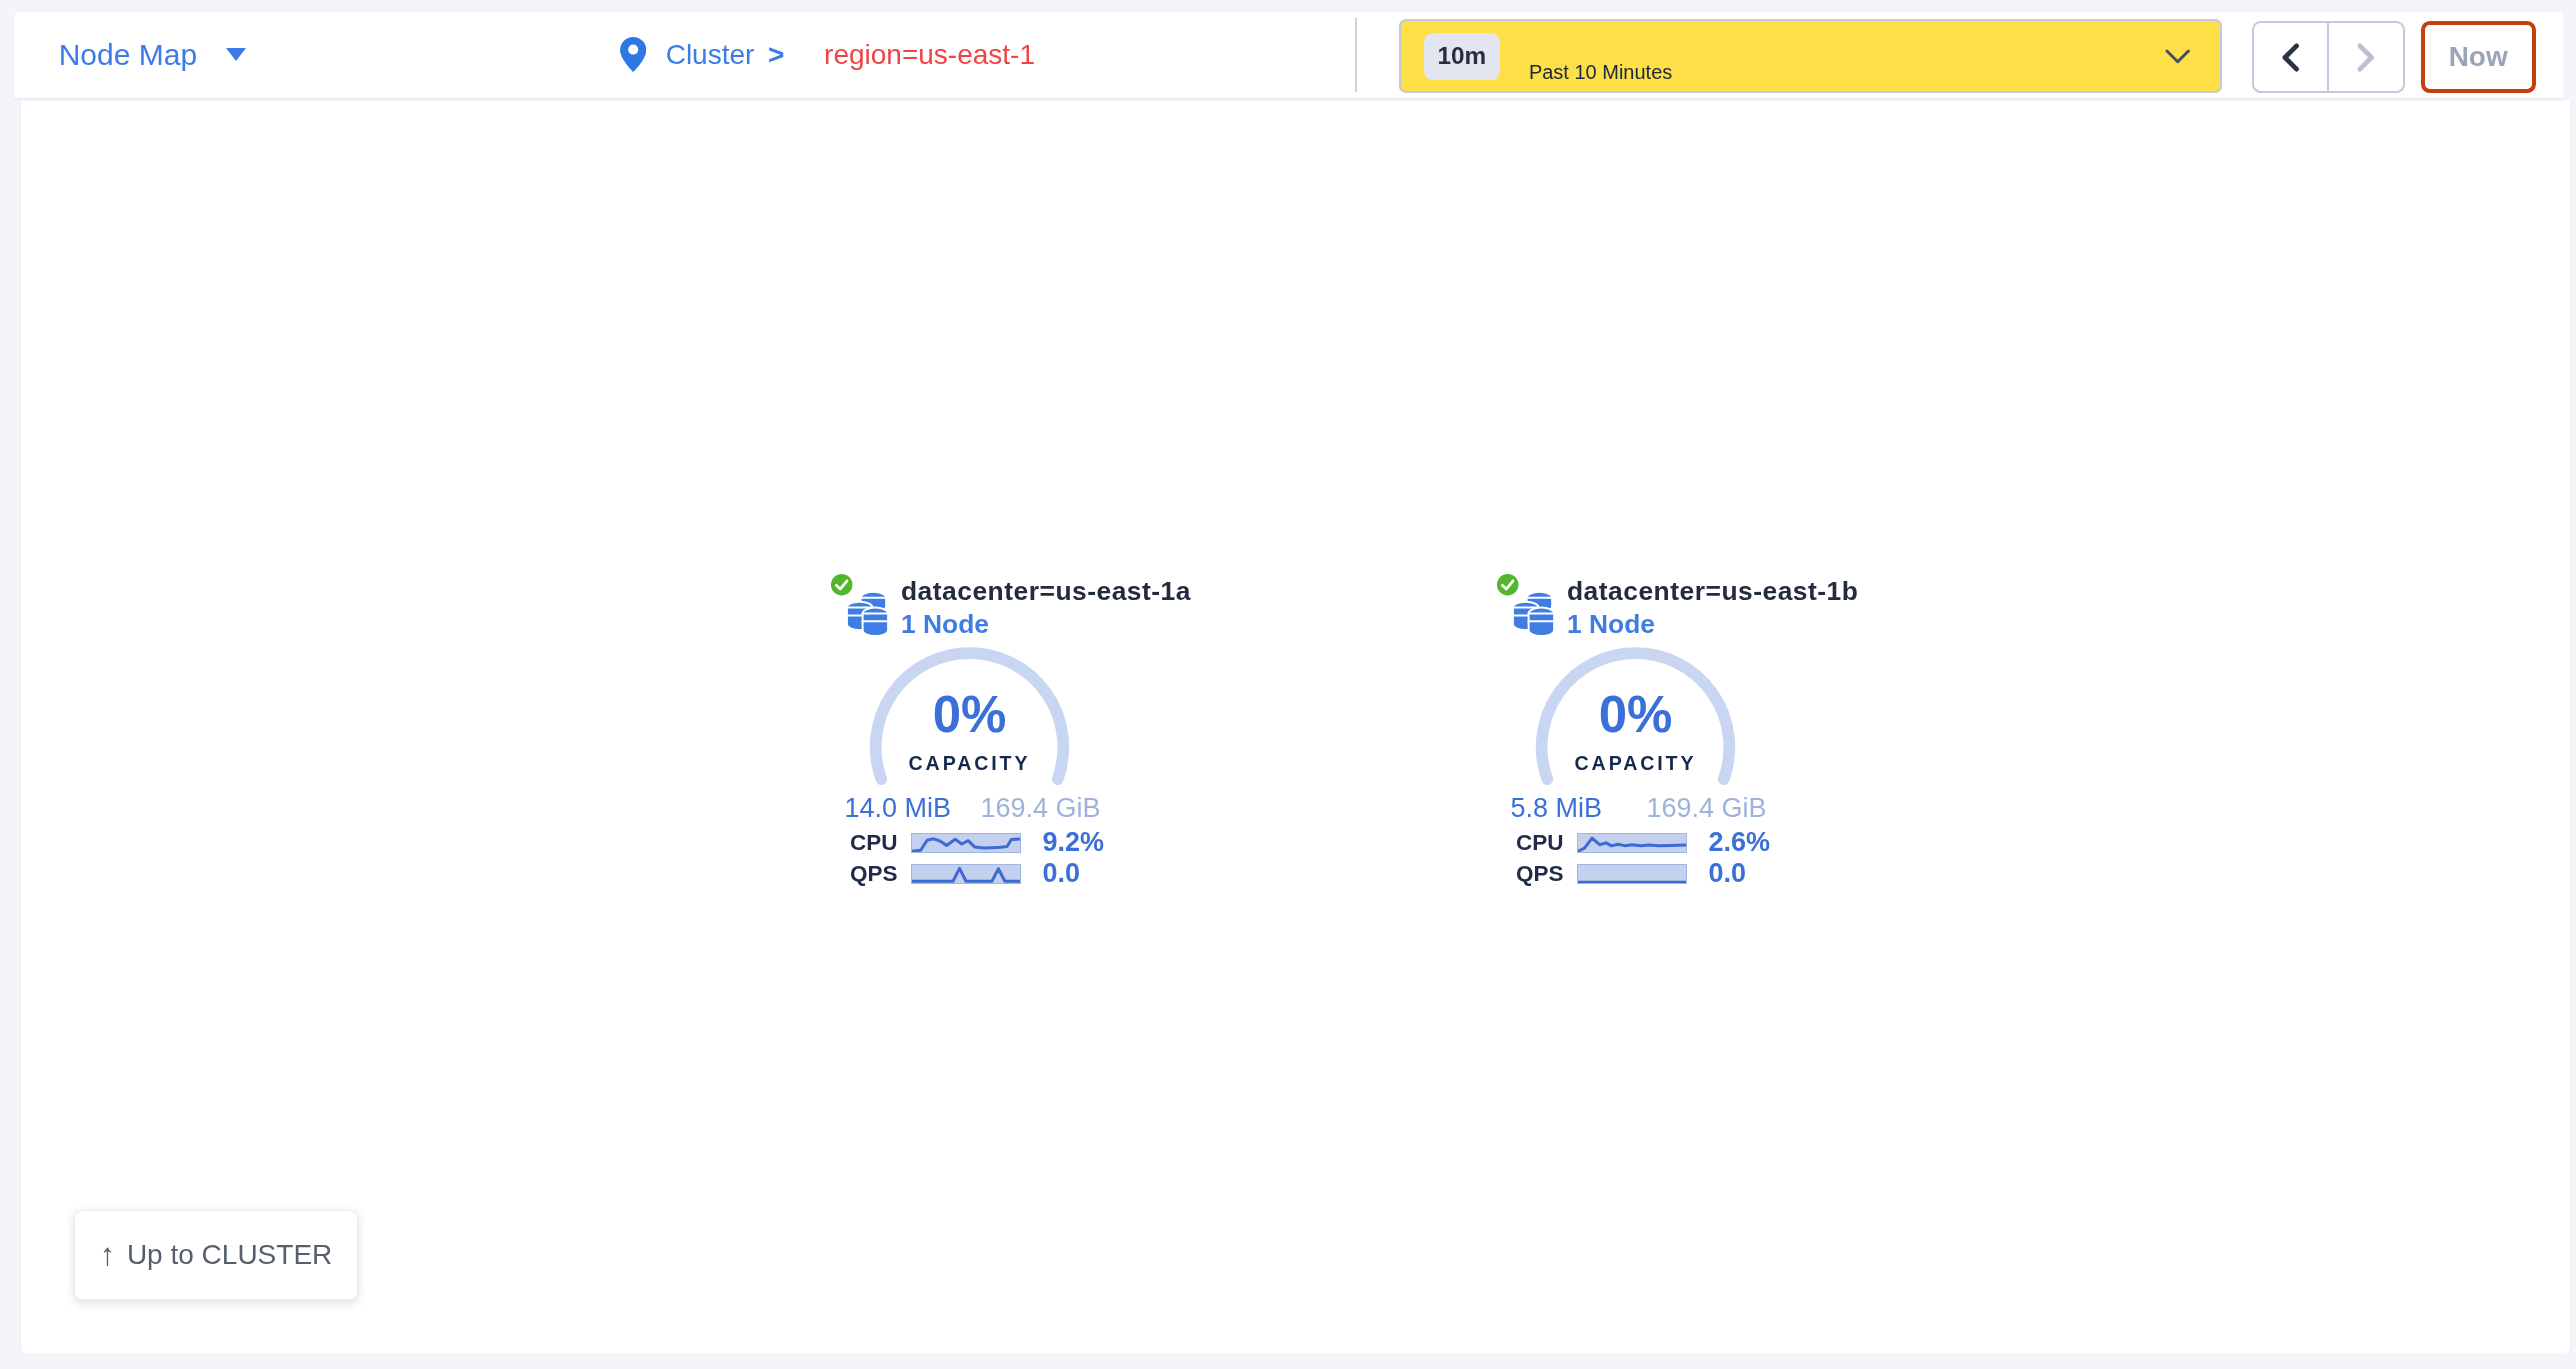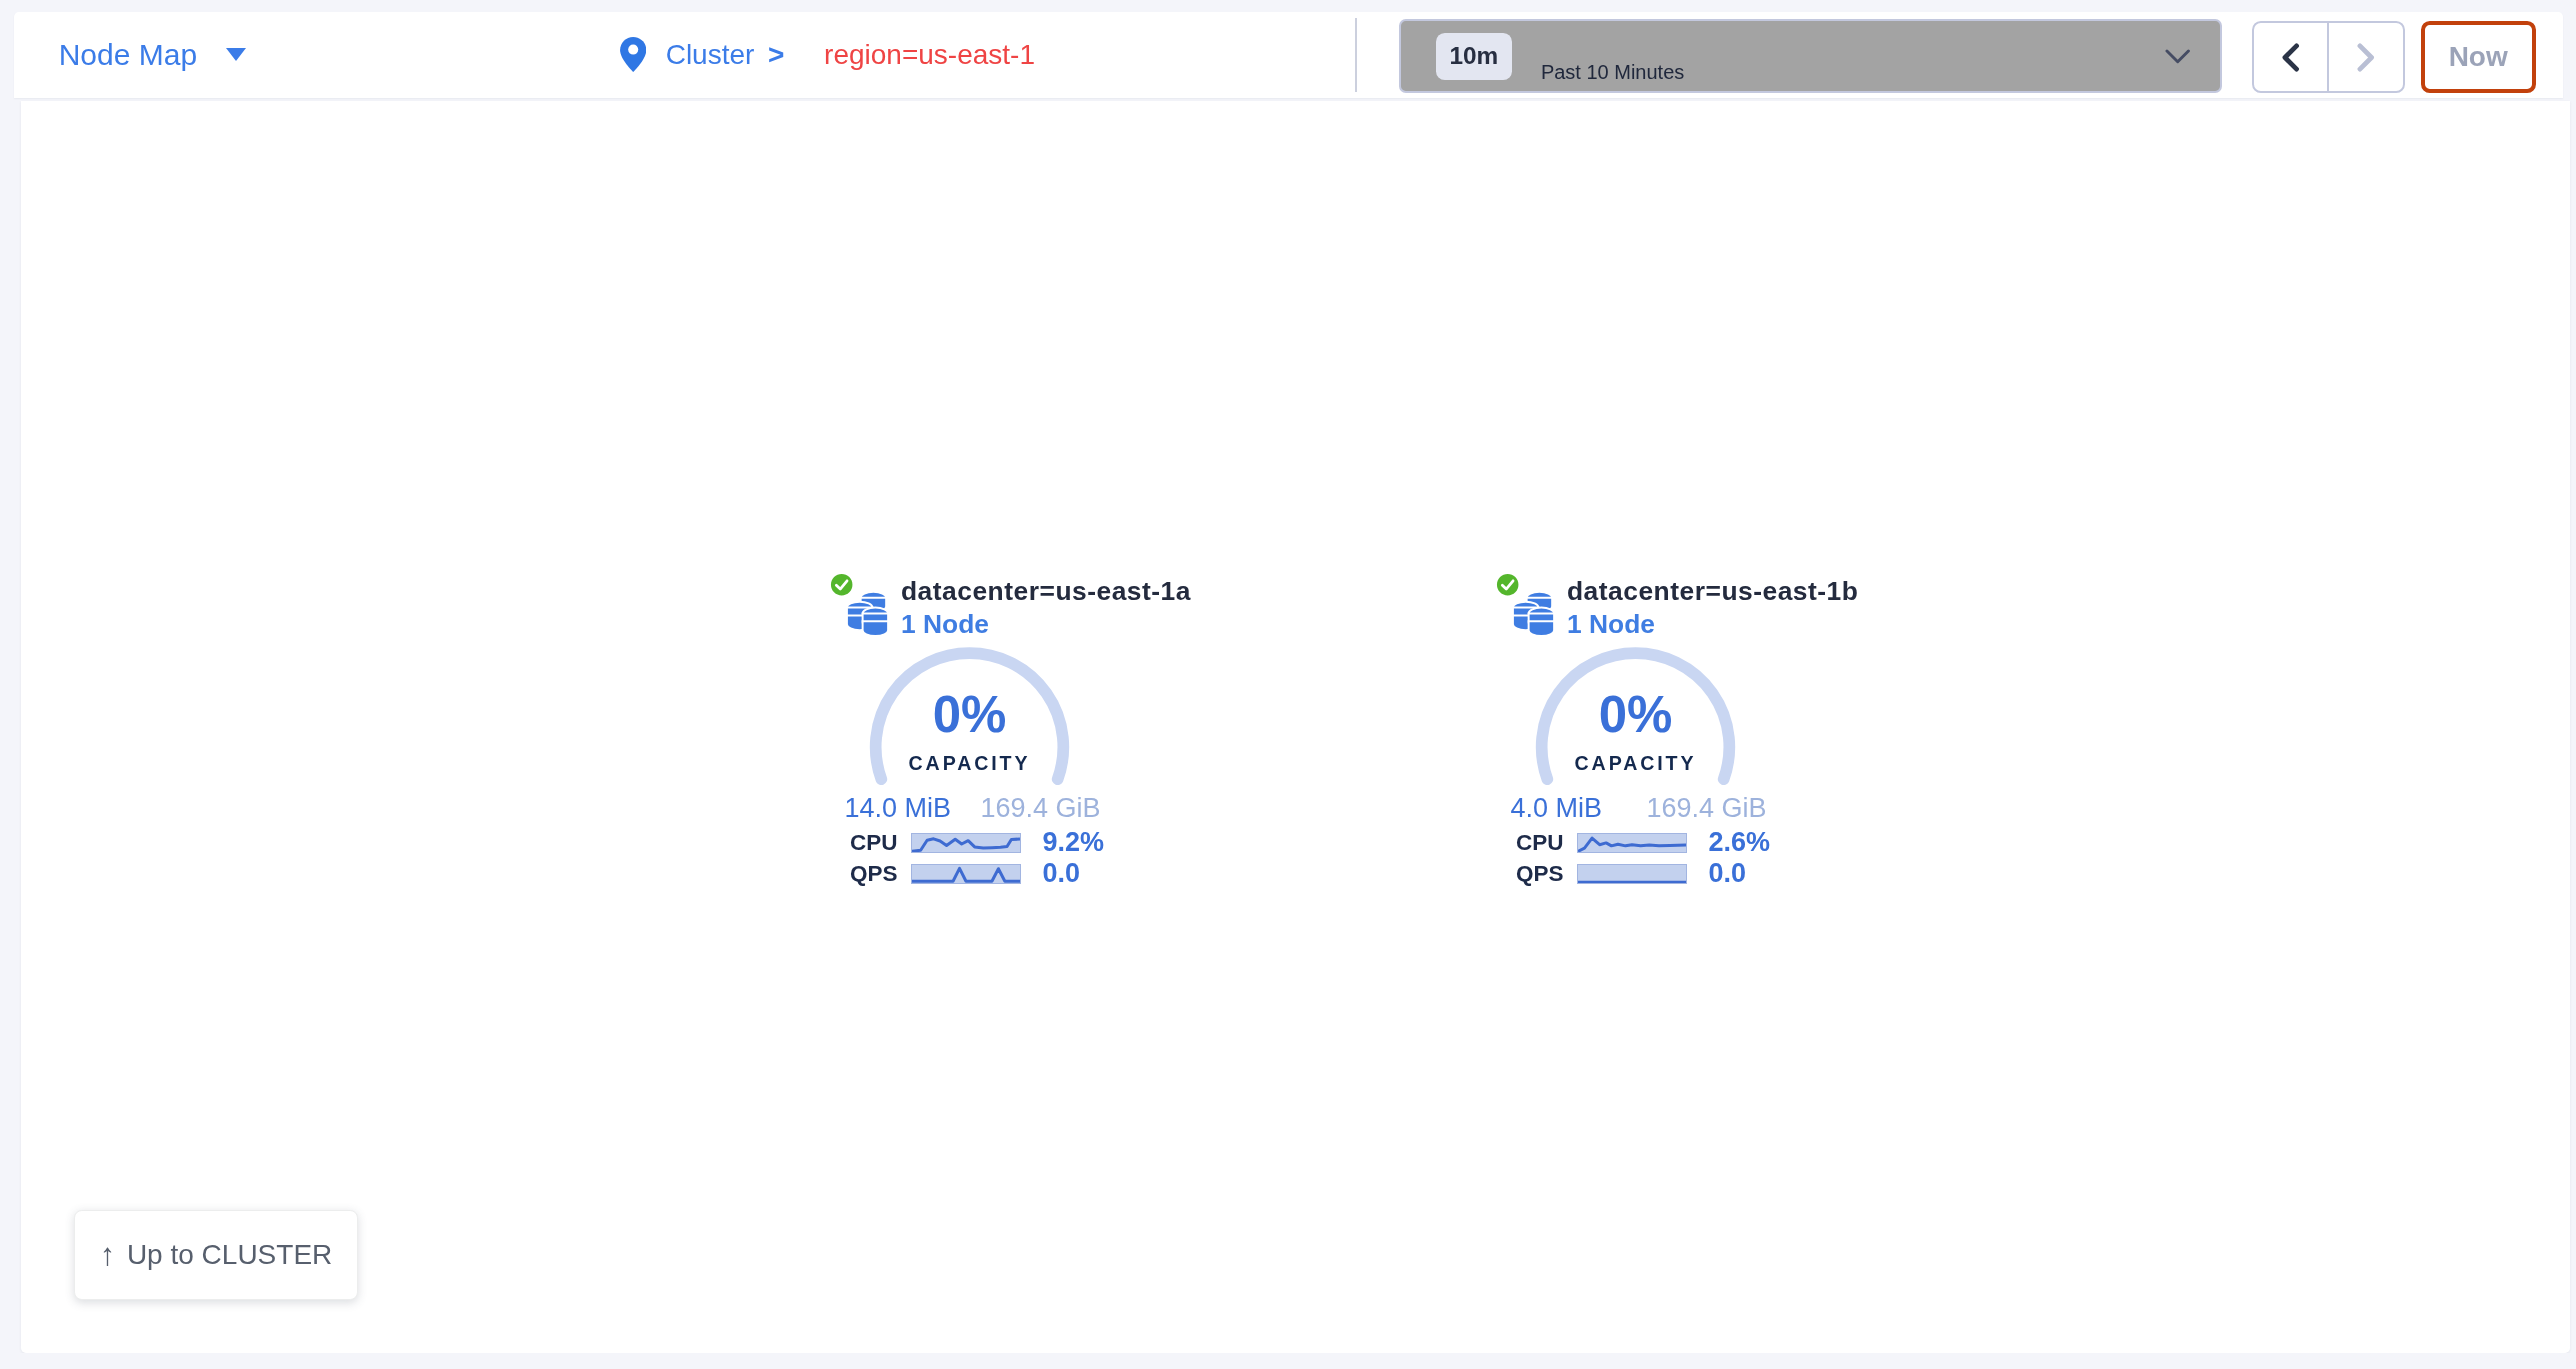--- a/index.html
+++ b/index.html
@@ -35,22 +35,22 @@
   }
   .breadcrumb .root { color:var(--link-blue); cursor:pointer; }
   .breadcrumb .sep { color:var(--link-blue); font-weight:700; }
   .breadcrumb .current { color:#ef4444; font-weight:400;margin-left:26px; }
   .pin-icon { margin-right:5.9px; display:flex; align-items:center; }
   .header-divider {
     position:absolute; left:1341px; top:5.9px; width:2px; height:74px; background:#ccd0de;
   }
   .time-box {
     position:absolute; left:1385px; top:7.8px; width:823px; height:74px;
-    border:2px solid #c3c8de; border-radius:6.8px; background:#a3a3a3;
-    display:flex; align-items:center; padding:0 29px 0 35px; cursor:pointer;
+    border:2px solid #c3c8de; border-radius:6.8px; background:#fde047;
+    display:flex; align-items:center; padding:0 29px 0 23px; cursor:pointer;
   }
   .time-badge {
     background:#e3e6f1; color:#272e41; font-weight:700; font-size:24.4px;
     padding:9.8px 13.7px; border-radius:8.8px; margin-right:29px;
   }
   .time-label { font-size:20px; font-weight:400; color:#20283c;margin-top:32px; }
   .time-chevron { margin-left:auto; display:flex; align-items:center; }
   .nav-group {
     position:absolute; left:2238px; top:9.8px; width:153px; height:72px;
     border:2px solid #c3c8de; border-radius:8.8px; display:flex; background:#fff;
@@ -234,21 +234,21 @@
     <div class="dc-title">datacenter=us-east-1b</div>
     <div class="dc-sub">1 Node</div>
     <span class="dc-arc">
       <svg width="215" height="149" viewBox="0 0 220 152">
         <path d="M 19.8 136 A 96 96 0 1 1 200.2 136" fill="none" stroke="#c9d6f2" stroke-width="12" stroke-linecap="round"></path>
       </svg>
     </span>
     <div class="dc-pct">0%</div>
     <div class="dc-cap">CAPACITY</div>
     <div class="dc-vals">
-      <span class="used">4.0 MiB</span>
+      <span class="used">5.8 MiB</span>
       <span class="total">169.4 GiB</span>
     </div>
     <div class="dc-row cpu">
       <span class="rlabel">CPU</span>
       <span class="spark">
           <svg viewBox="0 0 100 100" preserveAspectRatio="none">
             <polyline points="0,94 6,76 13,22 20,58 26,48 31,64 37,55 44,64 50,58 58,64 66,60 75,64 85,62 100,60" fill="none" stroke="#3e6bd1" stroke-width="3" vector-effect="non-scaling-stroke" stroke-linejoin="round"></polyline>
           </svg>
         </span>
       <span class="rvalue">2.6%</span>

